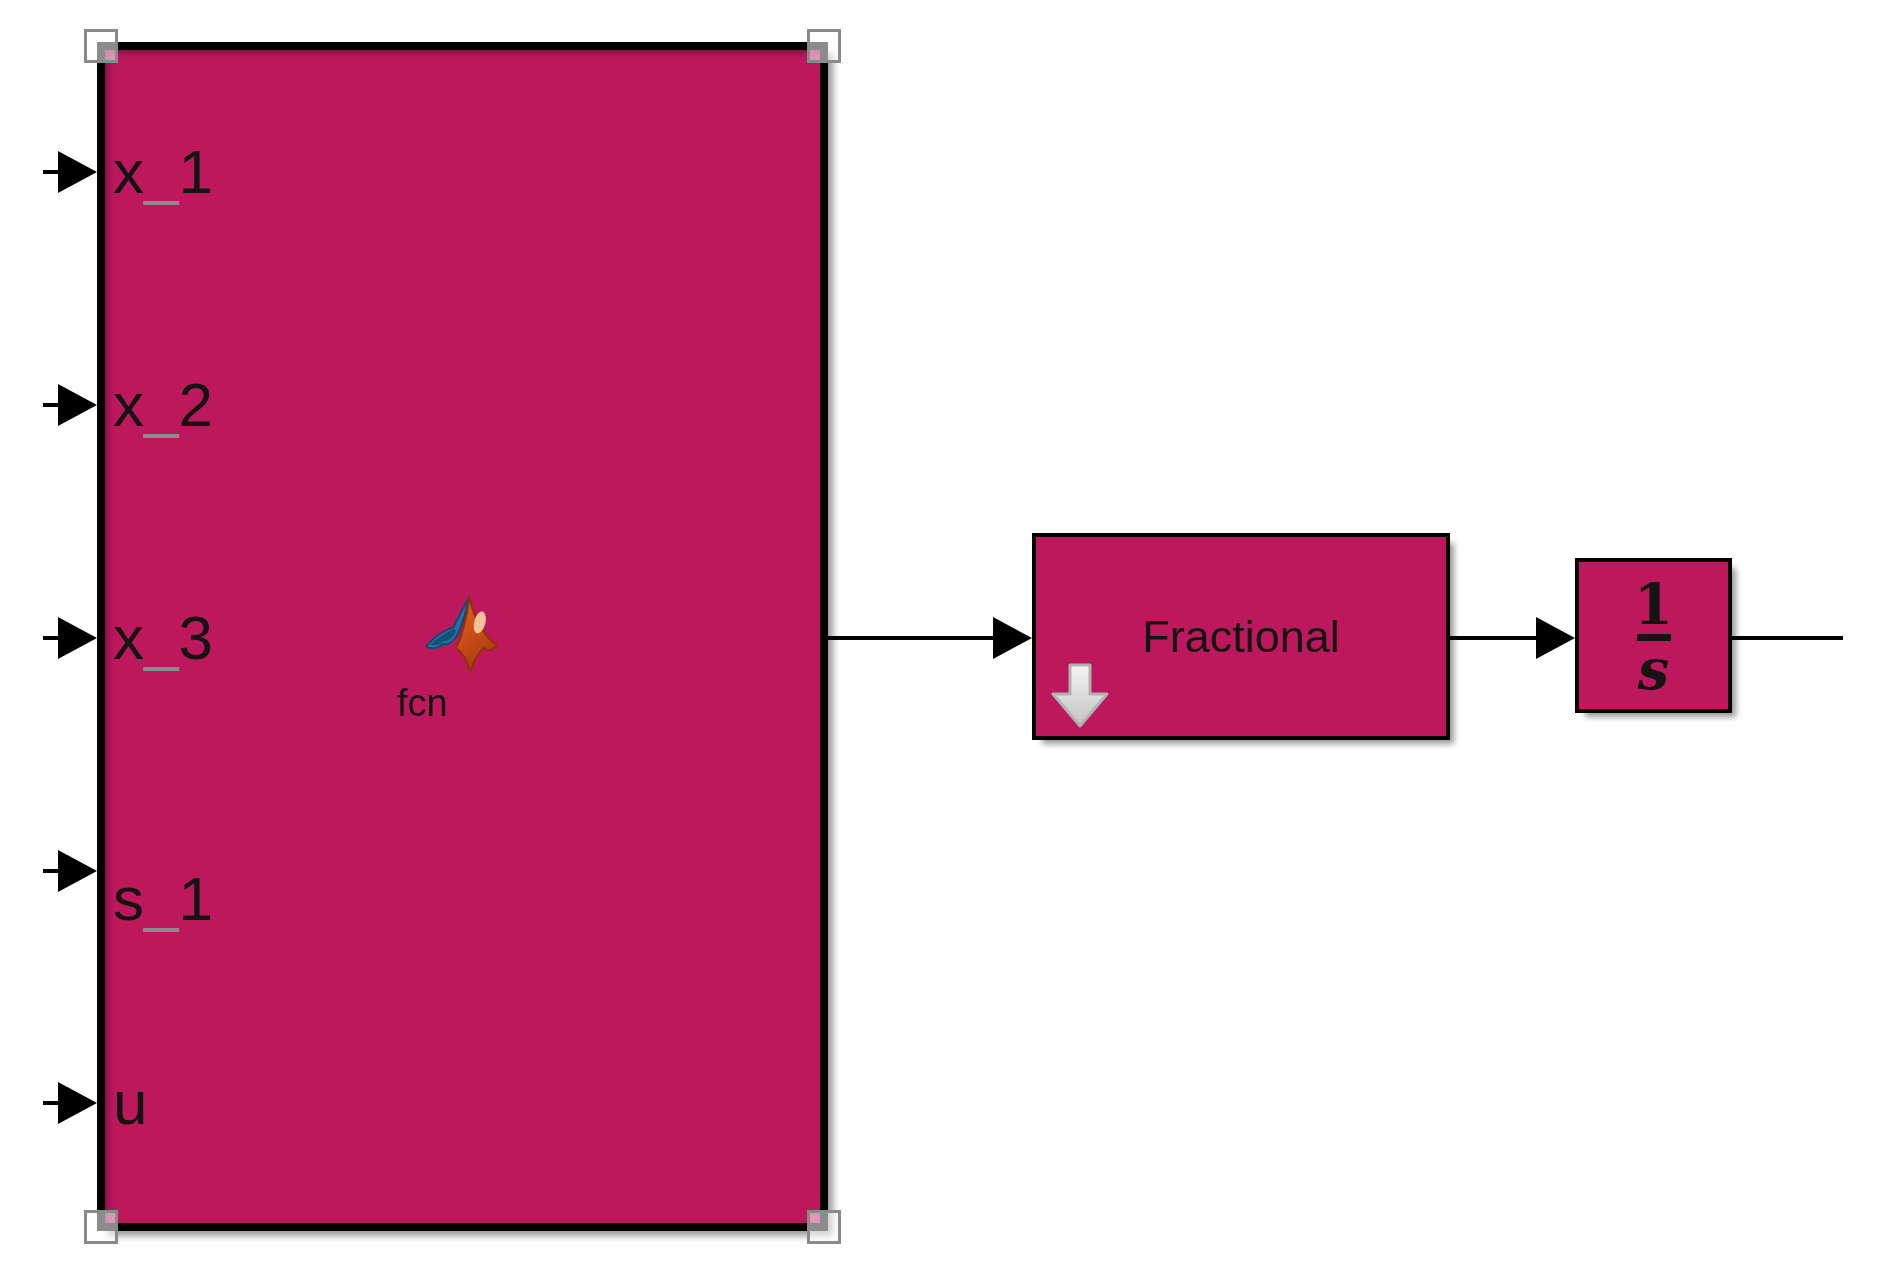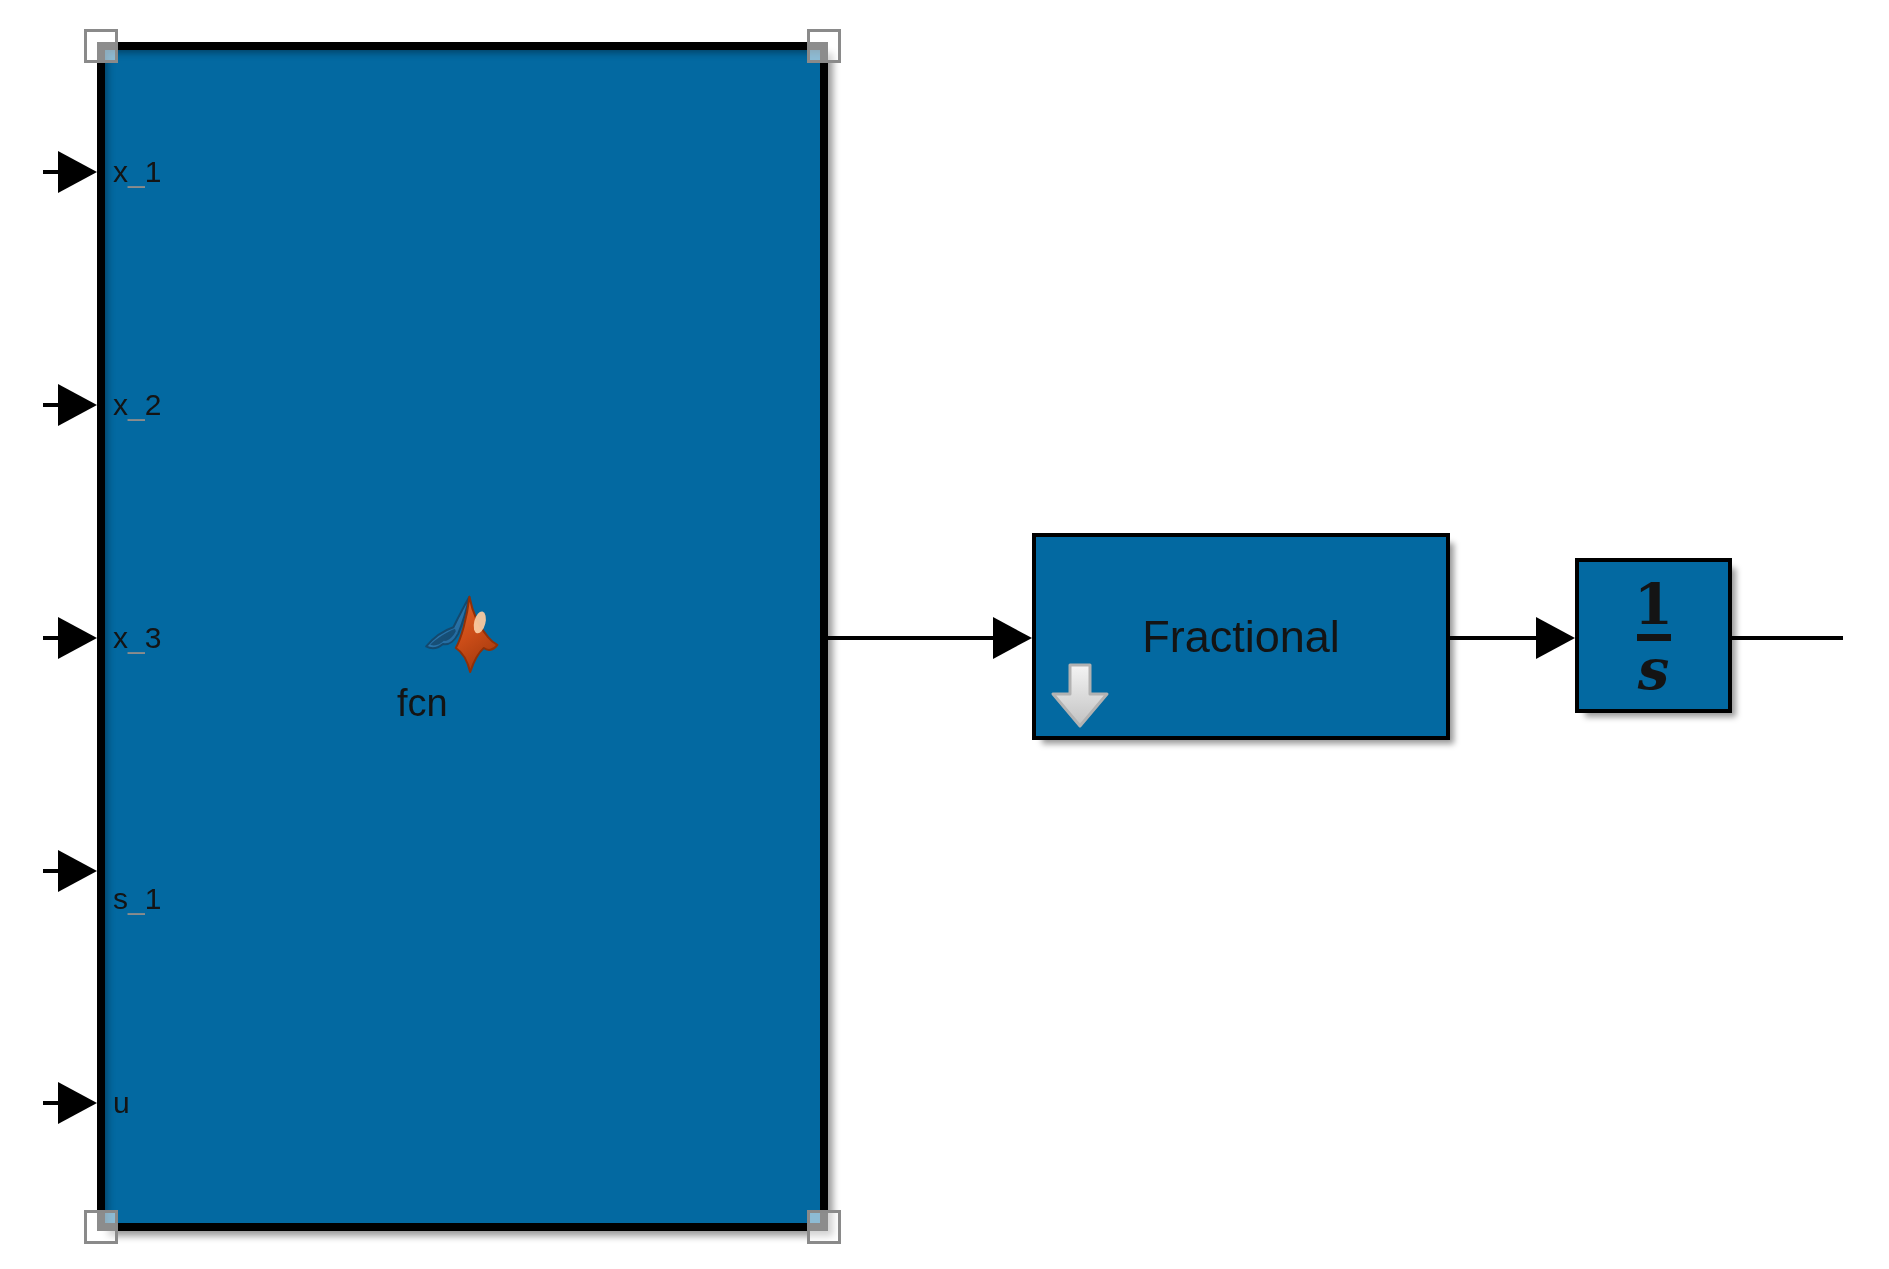--- a/index.html
+++ b/index.html
@@ -10,21 +10,21 @@
     position: relative;
     width: 1889px;
     height: 1269px;
     background: #ffffff;
     overflow: hidden;
   }
 
   
   .block {
     position: absolute;
-    background: #0369a1;
+    background: #be185d;
     border: 4px solid #000000;
     box-shadow: 7px 7px 6px -3px rgba(0,0,0,0.40);
   }
 
   .fcn-block {
     left: 97px; top: 42px;
     width: 731px; height: 1189px;
     border-width: 8px;
     box-shadow: 8px 8px 7px -3px rgba(0,0,0,0.40),
                 inset 7px 7px 7px -4px rgba(0,0,0,0.35);
@@ -47,21 +47,21 @@
   }
   .arrowhead {
     position: absolute;
     width: 0; height: 0;
     border-top: 21px solid transparent;
     border-bottom: 21px solid transparent;
     border-left: 39px solid #000000;
   }
   .port-label {
     position: absolute;
-    font-size: 30px;
+    font-size: 62px;
     line-height: 52px;
     color: #141414;
     white-space: nowrap;
   }
   .port-label .us { color: #8c8c8c; }
   .out-label { text-align: right; }
 
   
   .fcn-center {
     position: absolute;

